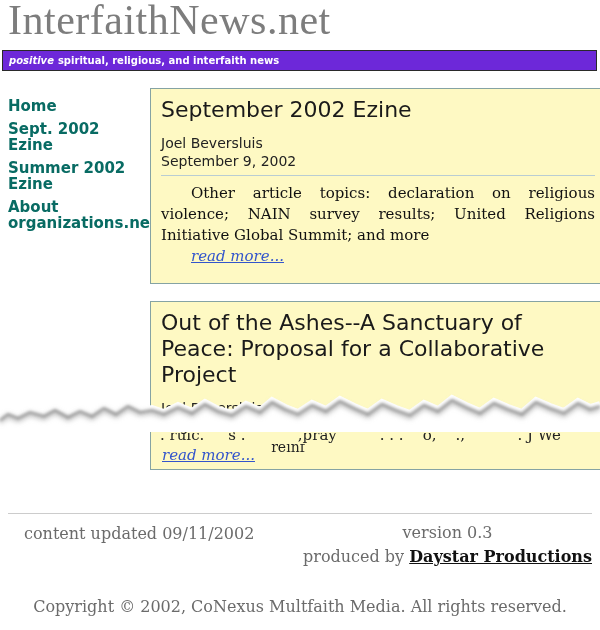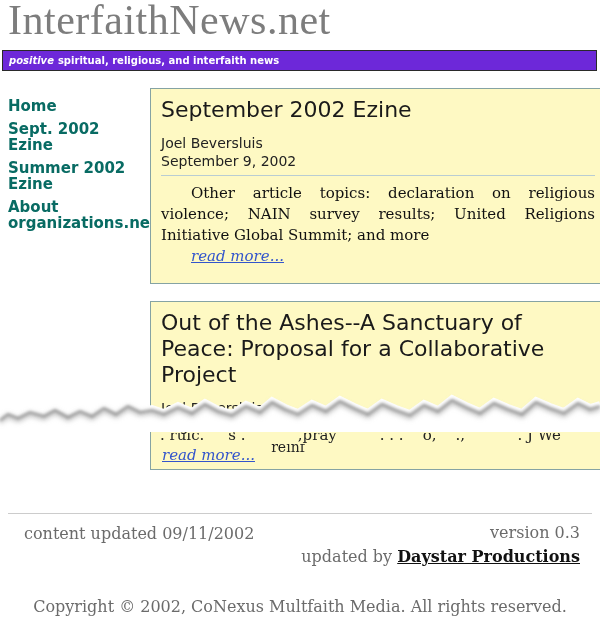--- a/index.html
+++ b/index.html
@@ -106,22 +106,22 @@
   .footer-rule {
     position:absolute; left:8px; right:8px; top:513px;
     border:0; border-top:1px solid #cccccc;
   }
   .footer-serif {
     font-family:"DejaVu Serif", serif;
     font-size:16px; color:#6b6b6b;
   }
   .content-updated { position:absolute; left:24px; top:524px; }
   .footer-right {
-    position:absolute; right:20px; top:521px;
-    text-align:right; line-height:24px;
+    position:absolute; right:8px; top:521px;
+    text-align:center; line-height:24px;
   }
   .footer-link {
     color:#111111; font-weight:bold;
     text-decoration:underline; cursor:pointer;
     font-family:"DejaVu Serif", serif; font-size:16px;
   }
   .copyright {
     position:absolute; left:0; right:0; top:597px;
     text-align:center;
   }
@@ -178,15 +178,15 @@
 <div class="torn-fragments"><span>. ruic.     s .           ,pray         . . .    o,    .,           . J We            liac</span></div>
 <div class="torn-fragment-word">
     <span>reinf</span>
   </div>
 <a class="read-more read-more-2">read more...</a>
 
 <hr class="footer-rule">
 <div class="footer-serif content-updated">content updated 09/11/2002</div>
 <div class="footer-right">
   <div class="footer-serif">version 0.3</div>
-  <div class="footer-serif"><span>updated by </span><a class="footer-link">Daystar Productions</a></div>
+  <div class="footer-serif"><span>produced by </span><a class="footer-link">Daystar Productions</a></div>
 </div>
 <div class="footer-serif copyright">Copyright © 2002, CoNexus Multfaith Media. All rights reserved.</div>
 
 </body></html>

